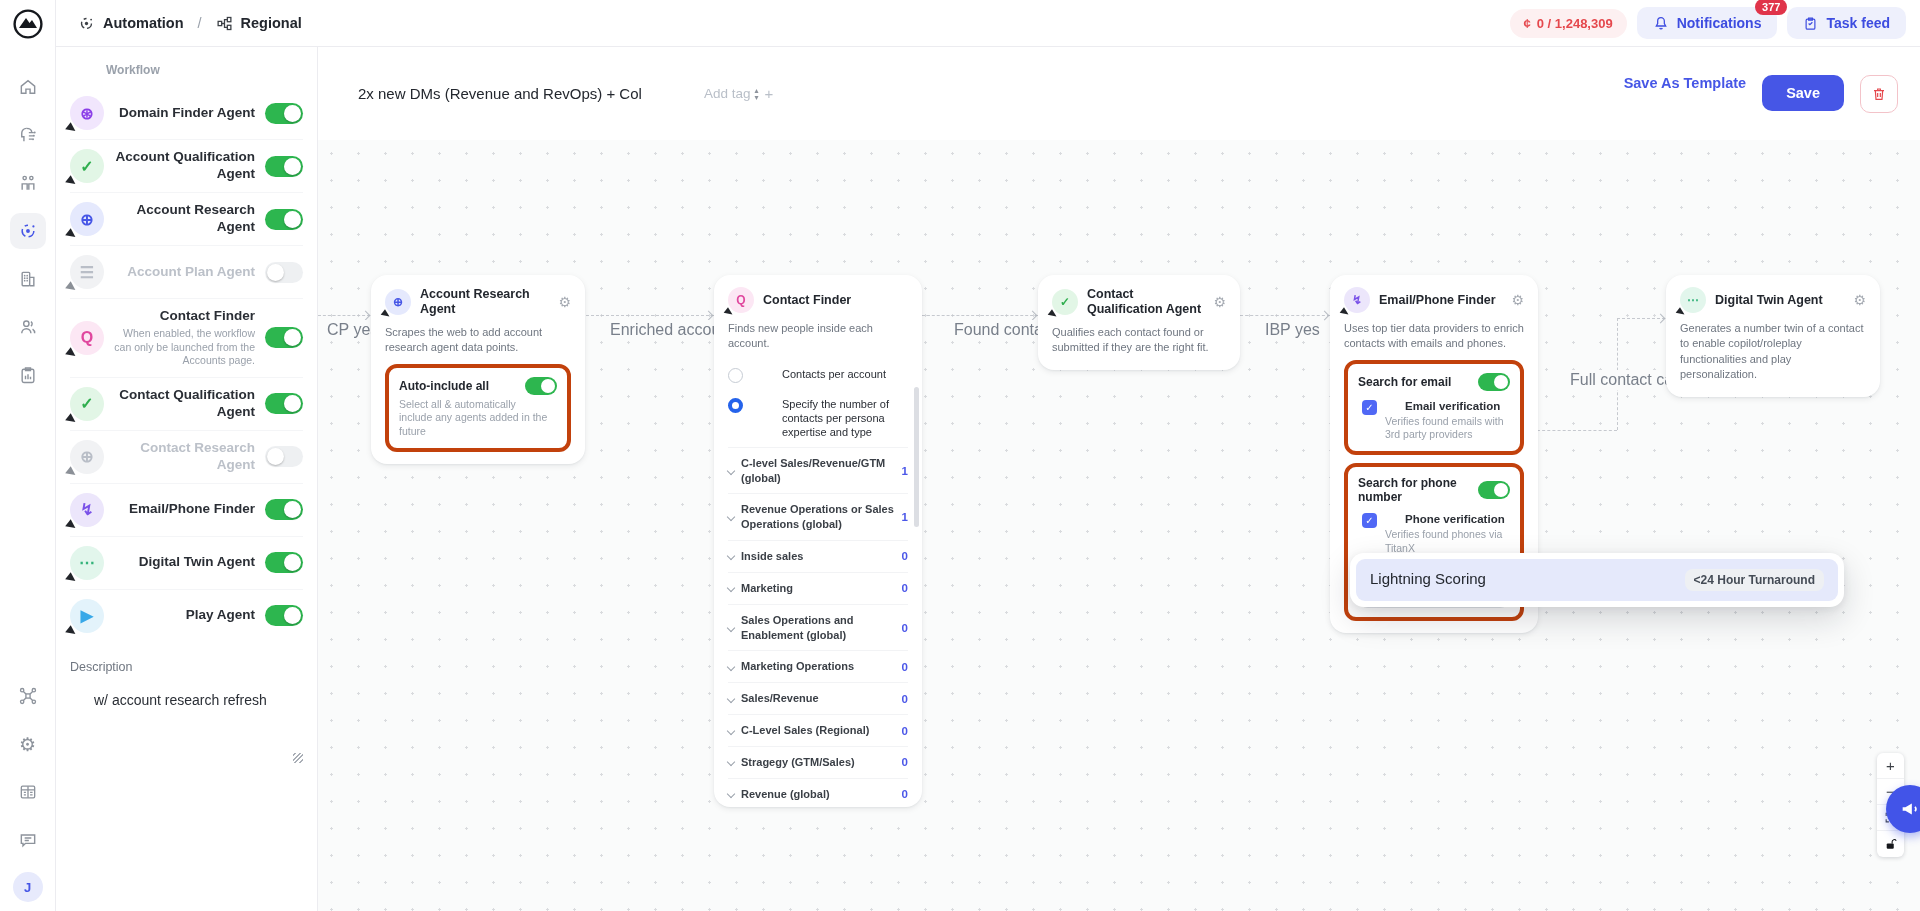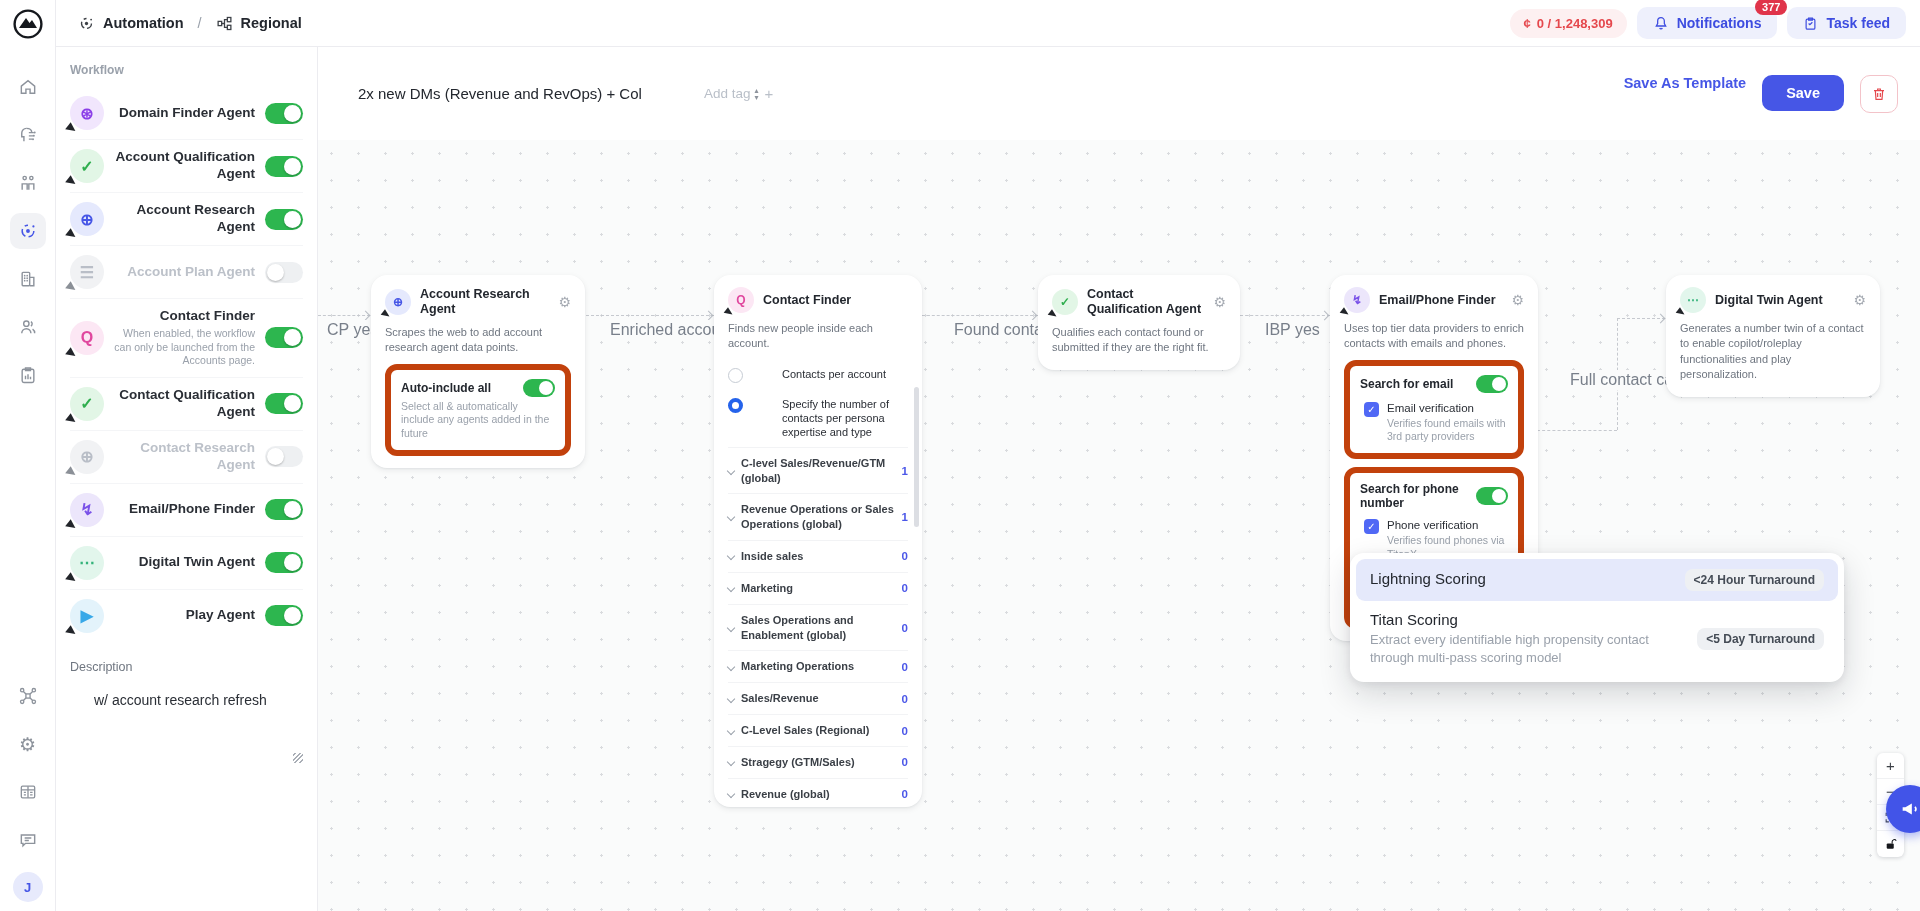--- a/index.html
+++ b/index.html
@@ -27,21 +27,21 @@
   .rail-ic { width:36px; height:36px; border-radius:10px; display:flex; align-items:center;
     justify-content:center; margin:6px 0; cursor:pointer; color:#8d939c; }
   .rail-ic.active { background:#f1f2f5; color:#4656e6; }
   .rail-spacer { flex:1; }
   .avatar { width:30px; height:30px; border-radius:50%; background:#e7eafc; color:#4656e6;
     font-size:13px; font-weight:700; display:flex; align-items:center; justify-content:center; margin-top:8px; }
 
   
   .panel { position:absolute; left:56px; top:47px; bottom:0; width:262px; background:#fff;
     border-right:1px solid #ececf0; padding:16px 14px 10px 14px; overflow:hidden; }
-  .panel-title { font-size:12px; color:#9aa1ab; font-weight:700; margin-bottom:10px; }
+  .panel-title { font-size:12px; color:#9aa1ab; font-weight:700; margin-bottom:10px;margin-left:36px; }
   .wf-item { display:flex; align-items:center; gap:10px; padding:9px 0; border-bottom:1px solid #f4f5f7; }
   .wf-item:last-child { border-bottom:none; }
   .agent-ic { position:relative; width:34px; height:34px; min-width:34px; border-radius:50%;
     display:flex; align-items:center; justify-content:center; font-size:16px; font-weight:700; }
   .agent-ic .cur { position:absolute; left:-3px; bottom:-3px; width:0; height:0;
     border-left:9px solid #22252a; border-top:4px solid transparent; border-bottom:5px solid transparent;
     transform:rotate(38deg); }
   .wf-item.disabled .agent-ic .cur { border-left-color:#8b9097; }
   .wf-text { flex:1; display:flex; flex-direction:column; gap:2px;text-align:right; }
   .wf-label { font-size:13.5px; font-weight:700; color:#2a2e35; line-height:1.25; }
@@ -81,29 +81,29 @@
     box-shadow:0 1px 2px rgba(16,24,40,.05), 0 2px 6px rgba(16,24,40,.08); }
   .node-hd { display:flex; align-items:center; gap:9px; margin-bottom:8px; }
   .node-ic { position:relative; width:26px; height:26px; min-width:26px; border-radius:50%;
     display:flex; align-items:center; justify-content:center; font-size:12px; font-weight:700; }
   .node-ic .cur { position:absolute; left:-3px; bottom:-3px; width:0; height:0;
     border-left:8px solid #22252a; border-top:3px solid transparent; border-bottom:4px solid transparent; transform:rotate(38deg); }
   .node-title { font-size:12.5px; font-weight:700; color:#23272e; flex:1; line-height:1.2; }
   .gear { color:#a6abb3; font-size:14px; cursor:pointer; }
   .node-desc { font-size:11px; color:#6f7680; line-height:1.4; margin-bottom:8px; }
 
-  .subcard { border:6px solid #c2410c; border-radius:12px; padding:9px 10px; margin-top:8px; }
+  .subcard { border:4px solid #c2410c; border-radius:12px; padding:9px 10px; margin-top:8px; }
   .subcard-hd { display:flex; align-items:center; }
   .subcard-title { flex:1; font-size:12px; font-weight:700; color:#23272e; }
   .mini-toggle { width:32px; min-width:32px; height:18px; border-radius:10px; background:#2db64f; position:relative; cursor:pointer; }
   .mini-toggle .knob { position:absolute; top:2px; right:2px; width:14px; height:14px; border-radius:50%; background:#fff; }
   .check-row { display:flex; gap:8px; margin-top:8px; padding-left:4px; }
   .checkbox { width:15px; height:15px; min-width:15px; border-radius:4px; background:#5068f5; color:#fff;
     font-size:10px; display:flex; align-items:center; justify-content:center; margin-top:1px; cursor:pointer; }
-  .check-label { font-size:11.5px; font-weight:400; color:#2a2e35; line-height:1.3; }
+  .check-label { font-size:11.5px; font-weight:700; color:#2a2e35; line-height:1.3;margin-left:20px; }
   .check-sub { font-size:10.5px; color:#9aa1ab; line-height:1.3; margin-top:1px; }
   .field-label { font-size:10.5px; color:#6f7680; margin:9px 0 4px; }
   .select { border:1px solid #e3e5ea; border-radius:10px; padding:7px 9px; display:flex; align-items:center;
     font-size:11.5px; color:#2a2e35; cursor:pointer; }
   .select .chev { margin-left:auto; }
   .chev { width:6px; height:6px; border-right:1.4px solid #9aa1ab; border-bottom:1.4px solid #9aa1ab;
     transform:rotate(45deg); display:inline-block; }
 
   
   .radio-row { display:flex; gap:8px; align-items:flex-start; padding:7px 0; }
@@ -643,27 +643,20 @@
 
   <div class="dropdown">
 
       <div class="dd-row sel">
         <span class="dd-main">
           <div class="dd-title">Lightning Scoring</div>
         </span>
         <span class="dd-badge">&lt;24 Hour Turnaround</span>
       </div>
 
-      <div class="dd-row">
-        <span class="dd-main">
-          <div class="dd-title">Titan Scoring</div>
-          <div class="dd-desc">Extract every identifiable high propensity contact through multi-pass scoring model</div>
-        </span>
-        <span class="dd-badge">&lt;5 Day Turnaround</span>
-      </div>
     </div>
 
   <div class="zoom-stack">
     <div class="zoom-btn">+</div>
     <div class="zoom-btn">−</div>
     <div class="zoom-btn">
       <svg width="13" height="13" viewBox="0 0 24 24" fill="none" stroke="#3c4046" stroke-width="2">
           <path d="M4 9V4h5M15 4h5v5M20 15v5h-5M9 20H4v-5"></path>
         </svg>
     </div>

